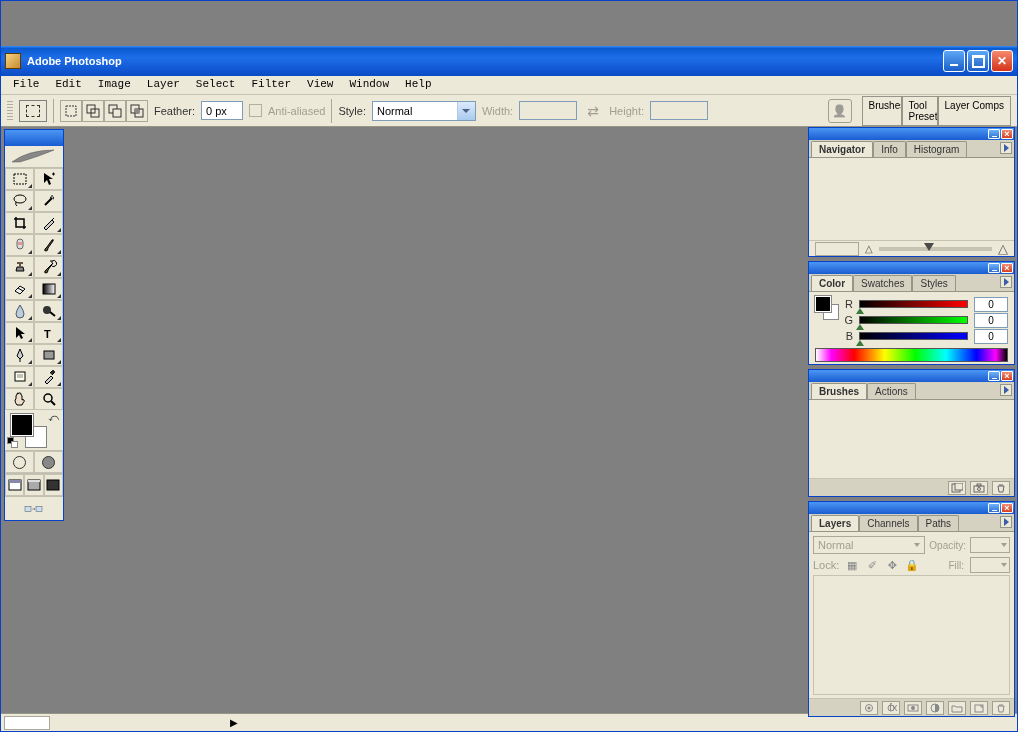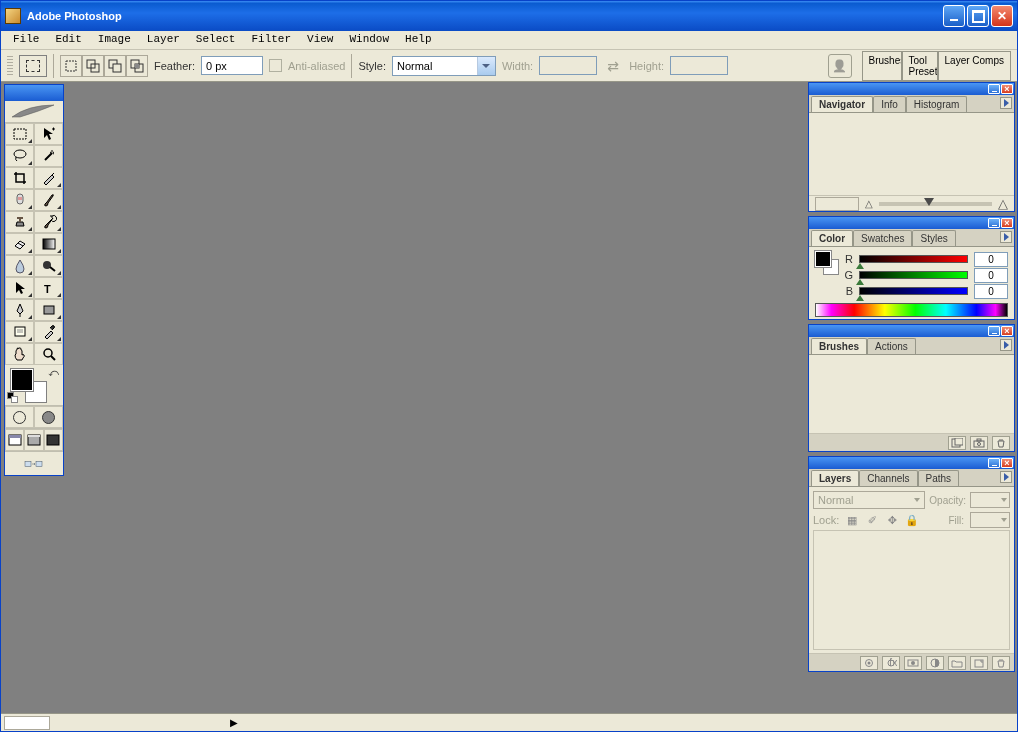--- a/index.html
+++ b/index.html
@@ -1,19 +1,19 @@
 <!DOCTYPE html>
 <html><head>
 <meta charset="utf-8">
 <style>
 * { box-sizing: border-box; margin: 0; padding: 0; font-family: Tahoma, sans-serif; font-size: 11px; }
 html, body { width: 1018px; height: 732px; overflow: hidden; background: #808080; }
 
 .window { width: 1018px; height: 732px; border: 1px solid #0842c8; display: flex; flex-direction: column; }
-.titlebar { height: 30px; background: linear-gradient(to bottom, #3b8df5 0%, #0a5bd0 8%, #1d6ee8 40%, #0a4bc5 100%); display: flex; align-items: center; padding: 0 4px; color: white; font-weight: bold; font-size: 14px; }
+.titlebar { height: 30px; background: linear-gradient(to bottom, #3b8df5 0%, #0a5bd0 8%, #1d6ee8 40%, #0a4bc5 100%); display: flex; align-items: center; padding: 0 4px; color: white; font-weight: bold; font-size: 14px; margin-top: 45px; }
 .titlebar .ps-icon { width: 16px; height: 16px; background: linear-gradient(135deg, #f4d482, #c98a2e); border: 1px solid #5e3a00; margin-right: 6px; }
 .titlebar .title { flex: 1; }
 .win-btns { display: flex; gap: 2px; }
 .win-btn { width: 22px; height: 22px; border: 1px solid #fff; border-radius: 3px; display: flex; align-items: center; justify-content: center; font-weight: bold; color: white; }
 .win-btn.min, .win-btn.max { background: linear-gradient(to bottom, #5ea7f6, #1b5fc8); }
 .win-btn.close { background: linear-gradient(to bottom, #f48a6f, #d4341a); }
 .win-btn.min::before { content: ""; width: 8px; height: 2px; background: #fff; margin-top: 8px; }
 .win-btn.max::before { content: ""; width: 9px; height: 8px; border: 2px solid #fff; border-top-width: 3px; }
 .win-btn.close::before { content: "✕"; font-size: 12px; }
 
@@ -23,21 +23,21 @@
 .options-bar { height: 32px; background: #ece9d8; border-bottom: 1px solid #969688; display: flex; align-items: center; padding: 0 6px; gap: 6px; }
 .grip { width: 6px; height: 20px; background: repeating-linear-gradient(to bottom, #b0ada0 0 1px, transparent 1px 3px); }
 .tool-display { width: 28px; height: 22px; background: #ece9d8; border: 1px solid #808080; display: flex; align-items: center; justify-content: center; }
 .tool-display::before { content: ""; width: 12px; height: 10px; border: 1px dashed #333; }
 .divider-v { width: 1px; height: 24px; background: #aca899; }
 .opt-btn { width: 22px; height: 22px; background: #ece9d8; border: 1px solid #aca899; display:flex; align-items:center; justify-content:center; }
 .opt-btn svg { width:14px; height:14px; }
 .opt-label { color: #333; }
 .opt-label.disabled { color: #a0a090; }
 .inp { height: 19px; border: 1px solid #7f9db9; background: #fff; padding: 0 4px; font-size: 11px; }
-.feather-inp { width: 62px; }
+.feather-inp { width: 42px; }
 .chk { width: 13px; height: 13px; border: 1px solid #b0b0a0; background: #ece9d8; display:inline-block; }
 .select { width: 104px; height: 20px; border: 1px solid #7f9db9; background: #fff; display:flex; align-items:center; justify-content:space-between; padding-left: 4px; }
 .select .arrow-box { height:18px; width: 18px; background: linear-gradient(to bottom,#dbeafd,#a9cbee); border-left:1px solid #b6c9e0; display:flex; align-items:center; justify-content:center; }
 .select .arrow-box::before { content:""; border-left:4px solid transparent; border-right:4px solid transparent; border-top:4px solid #4d6185; }
 .wh-inp { width: 58px; background: #ece9d8; }
 .swap-btn { width:20px; height:20px; display:flex; align-items:center; justify-content:center; color:#a0a090; font-size:14px; }
 .man-icon { width:24px; height:24px; border:1px solid #a0a090; border-radius:3px; background:#ece9d8; display:flex; align-items:center; justify-content:center; }
 .man-icon::before { content:"👤"; font-size:12px; filter:grayscale(100%); opacity:0.6; }
 .palette-well { display:flex; margin-left:4px; }
 .well-tab { border:1px solid #969688; padding: 3px 6px; background:#ece9d8; font-size:10px; }

